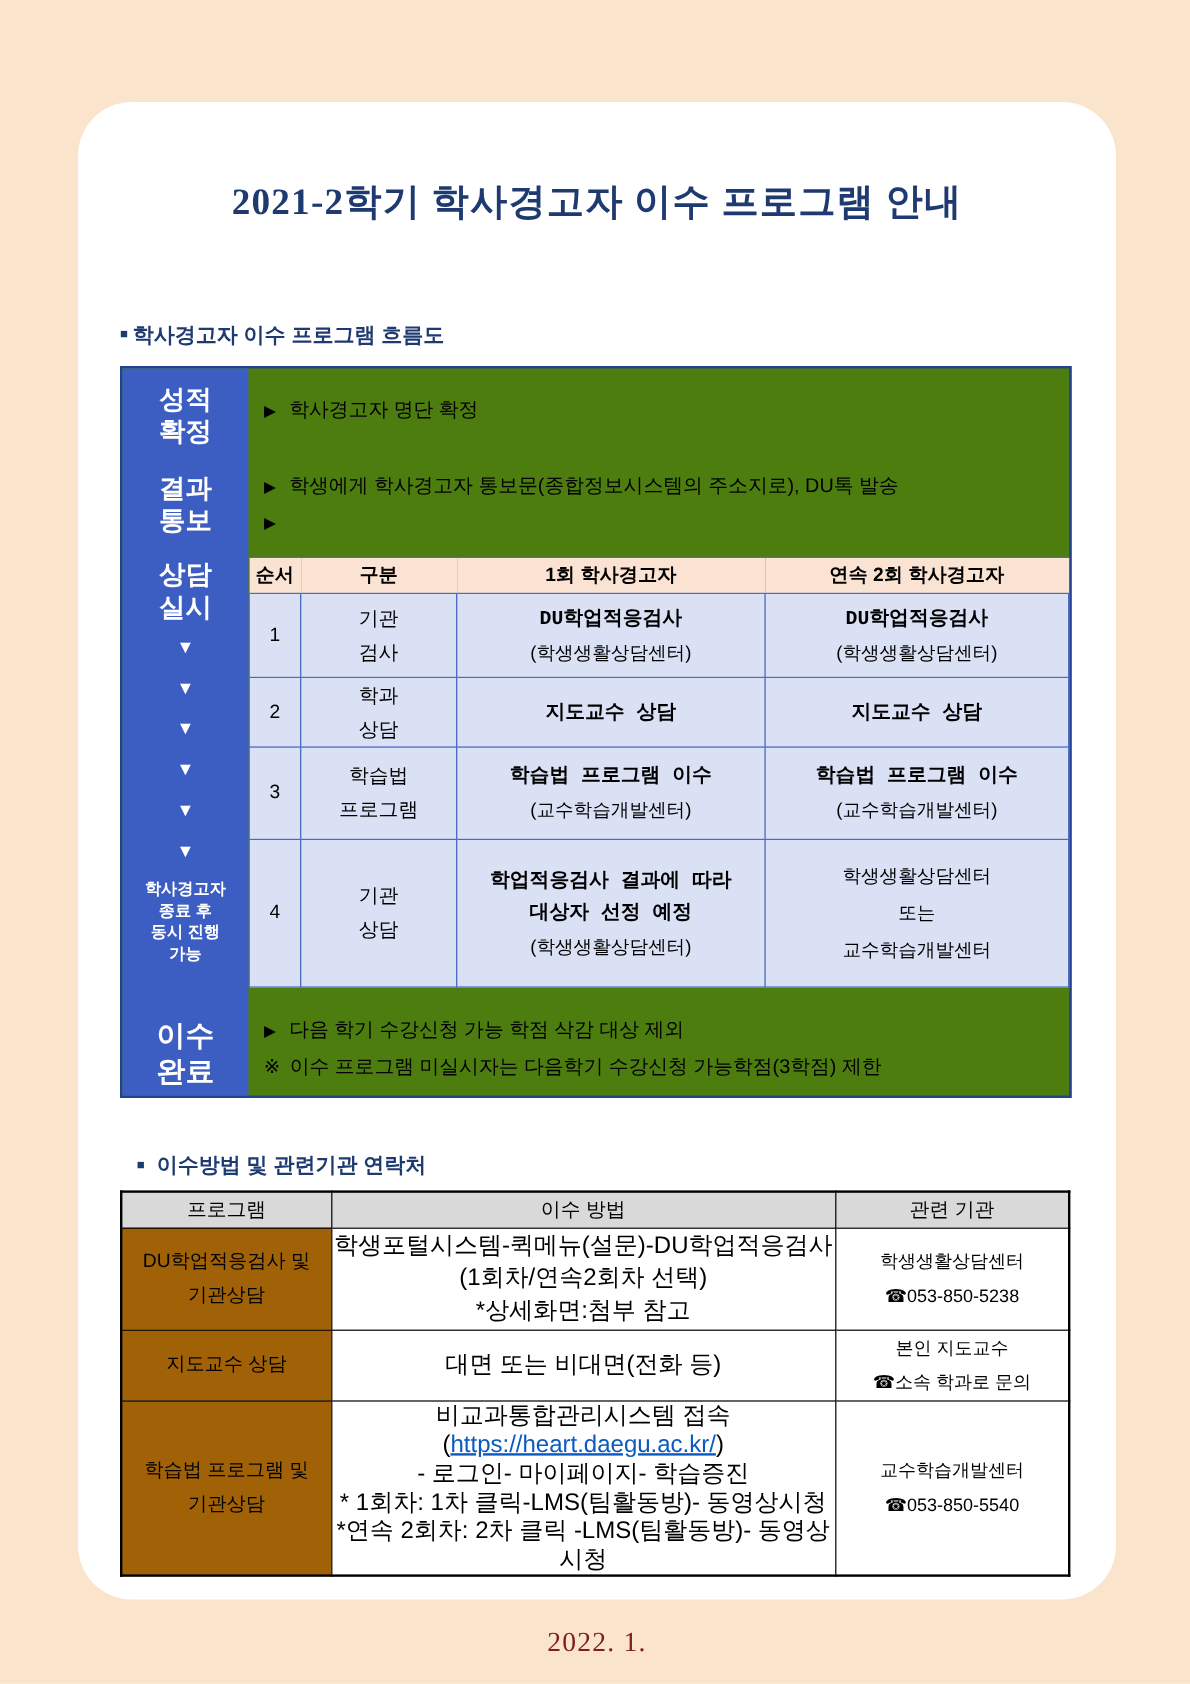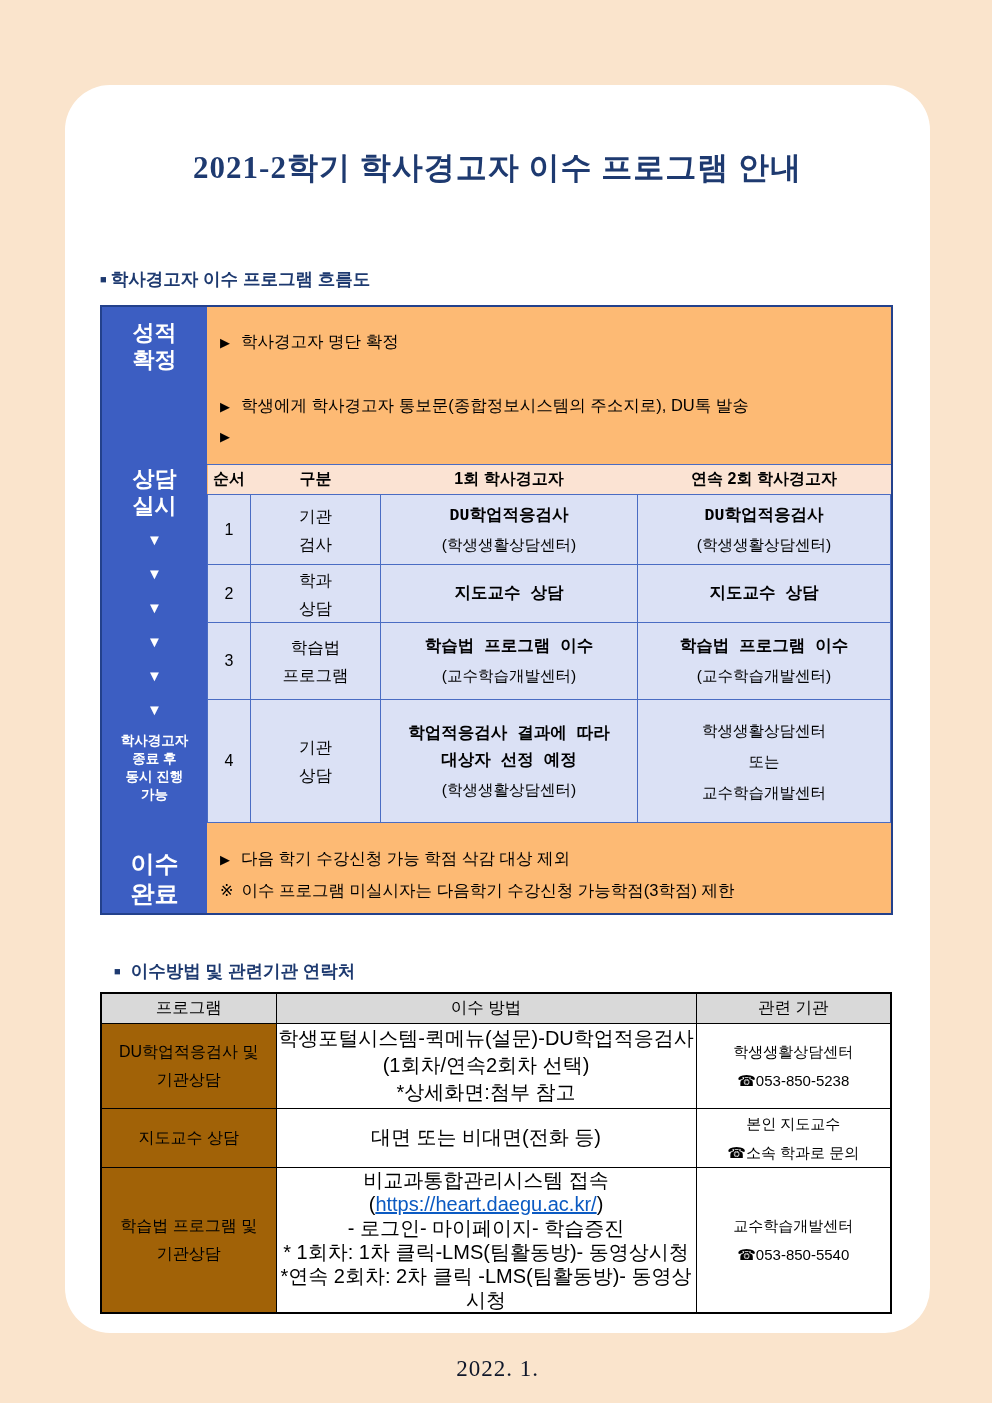--- a/index.html
+++ b/index.html
@@ -29,21 +29,21 @@
     display:flex; align-items:center;
   }
   .sec-heading .marker { font-size:11px; margin-right:4px; }
   .sec-heading.flow { margin-top:78px; }
   .sec-heading.contact { margin-top:44px; }
   .sec-heading.contact .marker { margin-left:14px; margin-right:10px; }
 
   
   .flow-table {
     margin:14px 0 0 35px; width:793px; height:610px;
-    border:2px solid #23418c; display:flex; background:#fdba74;
+    border:2px solid #23418c; display:flex; background:#4d7c0f;
   }
   .flow-sidebar {
     width:105px; background:#3c5ec2; position:relative; flex:none;
     color:#fff; text-align:center;
   }
   .sb-step { position:absolute; width:100%; font-weight:bold; font-size:22px; line-height:27px; }
   .sb-step.grade   { top:12px; }
   .sb-step.notify  { top:86px; }
   .sb-step.counsel { top:158px; }
   .sb-step.done    { top:542px; font-size:24px; line-height:30px; }
@@ -99,40 +99,42 @@
   .contact-table tr.c3 td { height:97px; }
   .method-line { font-size:20px; line-height:27px; }
   .c3 .method-line { line-height:24px; }
   .org-cell { font-size:15px; line-height:29px; }
   .link { color:#0b5ac2; text-decoration:underline; cursor:pointer; }
 
   
   .footer-date {
     margin-top:42px; text-align:center;
     font-family:"Liberation Serif","DejaVu Serif",serif;
-    font-size:23px; color:#0f172a; letter-spacing:1px;
+    font-size:23px; color:#7f1d1d; letter-spacing:1px;
   }
 </style>
 </head>
 <body>
 
 <div class="page">
   <div class="card">
 
     <div class="doc-title">2021-2학기 학사경고자 이수 프로그램 안내</div>
 
     <div class="sec-heading flow">
       <span class="marker">■</span>
       <span>학사경고자 이수 프로그램 흐름도</span>
     </div>
 
     <div class="flow-table">
       <div class="flow-sidebar">
         <div class="sb-step grade pre">성적
 확정</div>
+        <div class="sb-step notify pre">결과
+통보</div>
         <div class="sb-step counsel pre">상담
 실시</div>
         <div class="sb-arrows">
           <span class="sb-arrow">▼</span>
           <span class="sb-arrow">▼</span>
           <span class="sb-arrow">▼</span>
           <span class="sb-arrow">▼</span>
           <span class="sb-arrow">▼</span>
           <span class="sb-arrow">▼</span>
         </div>

